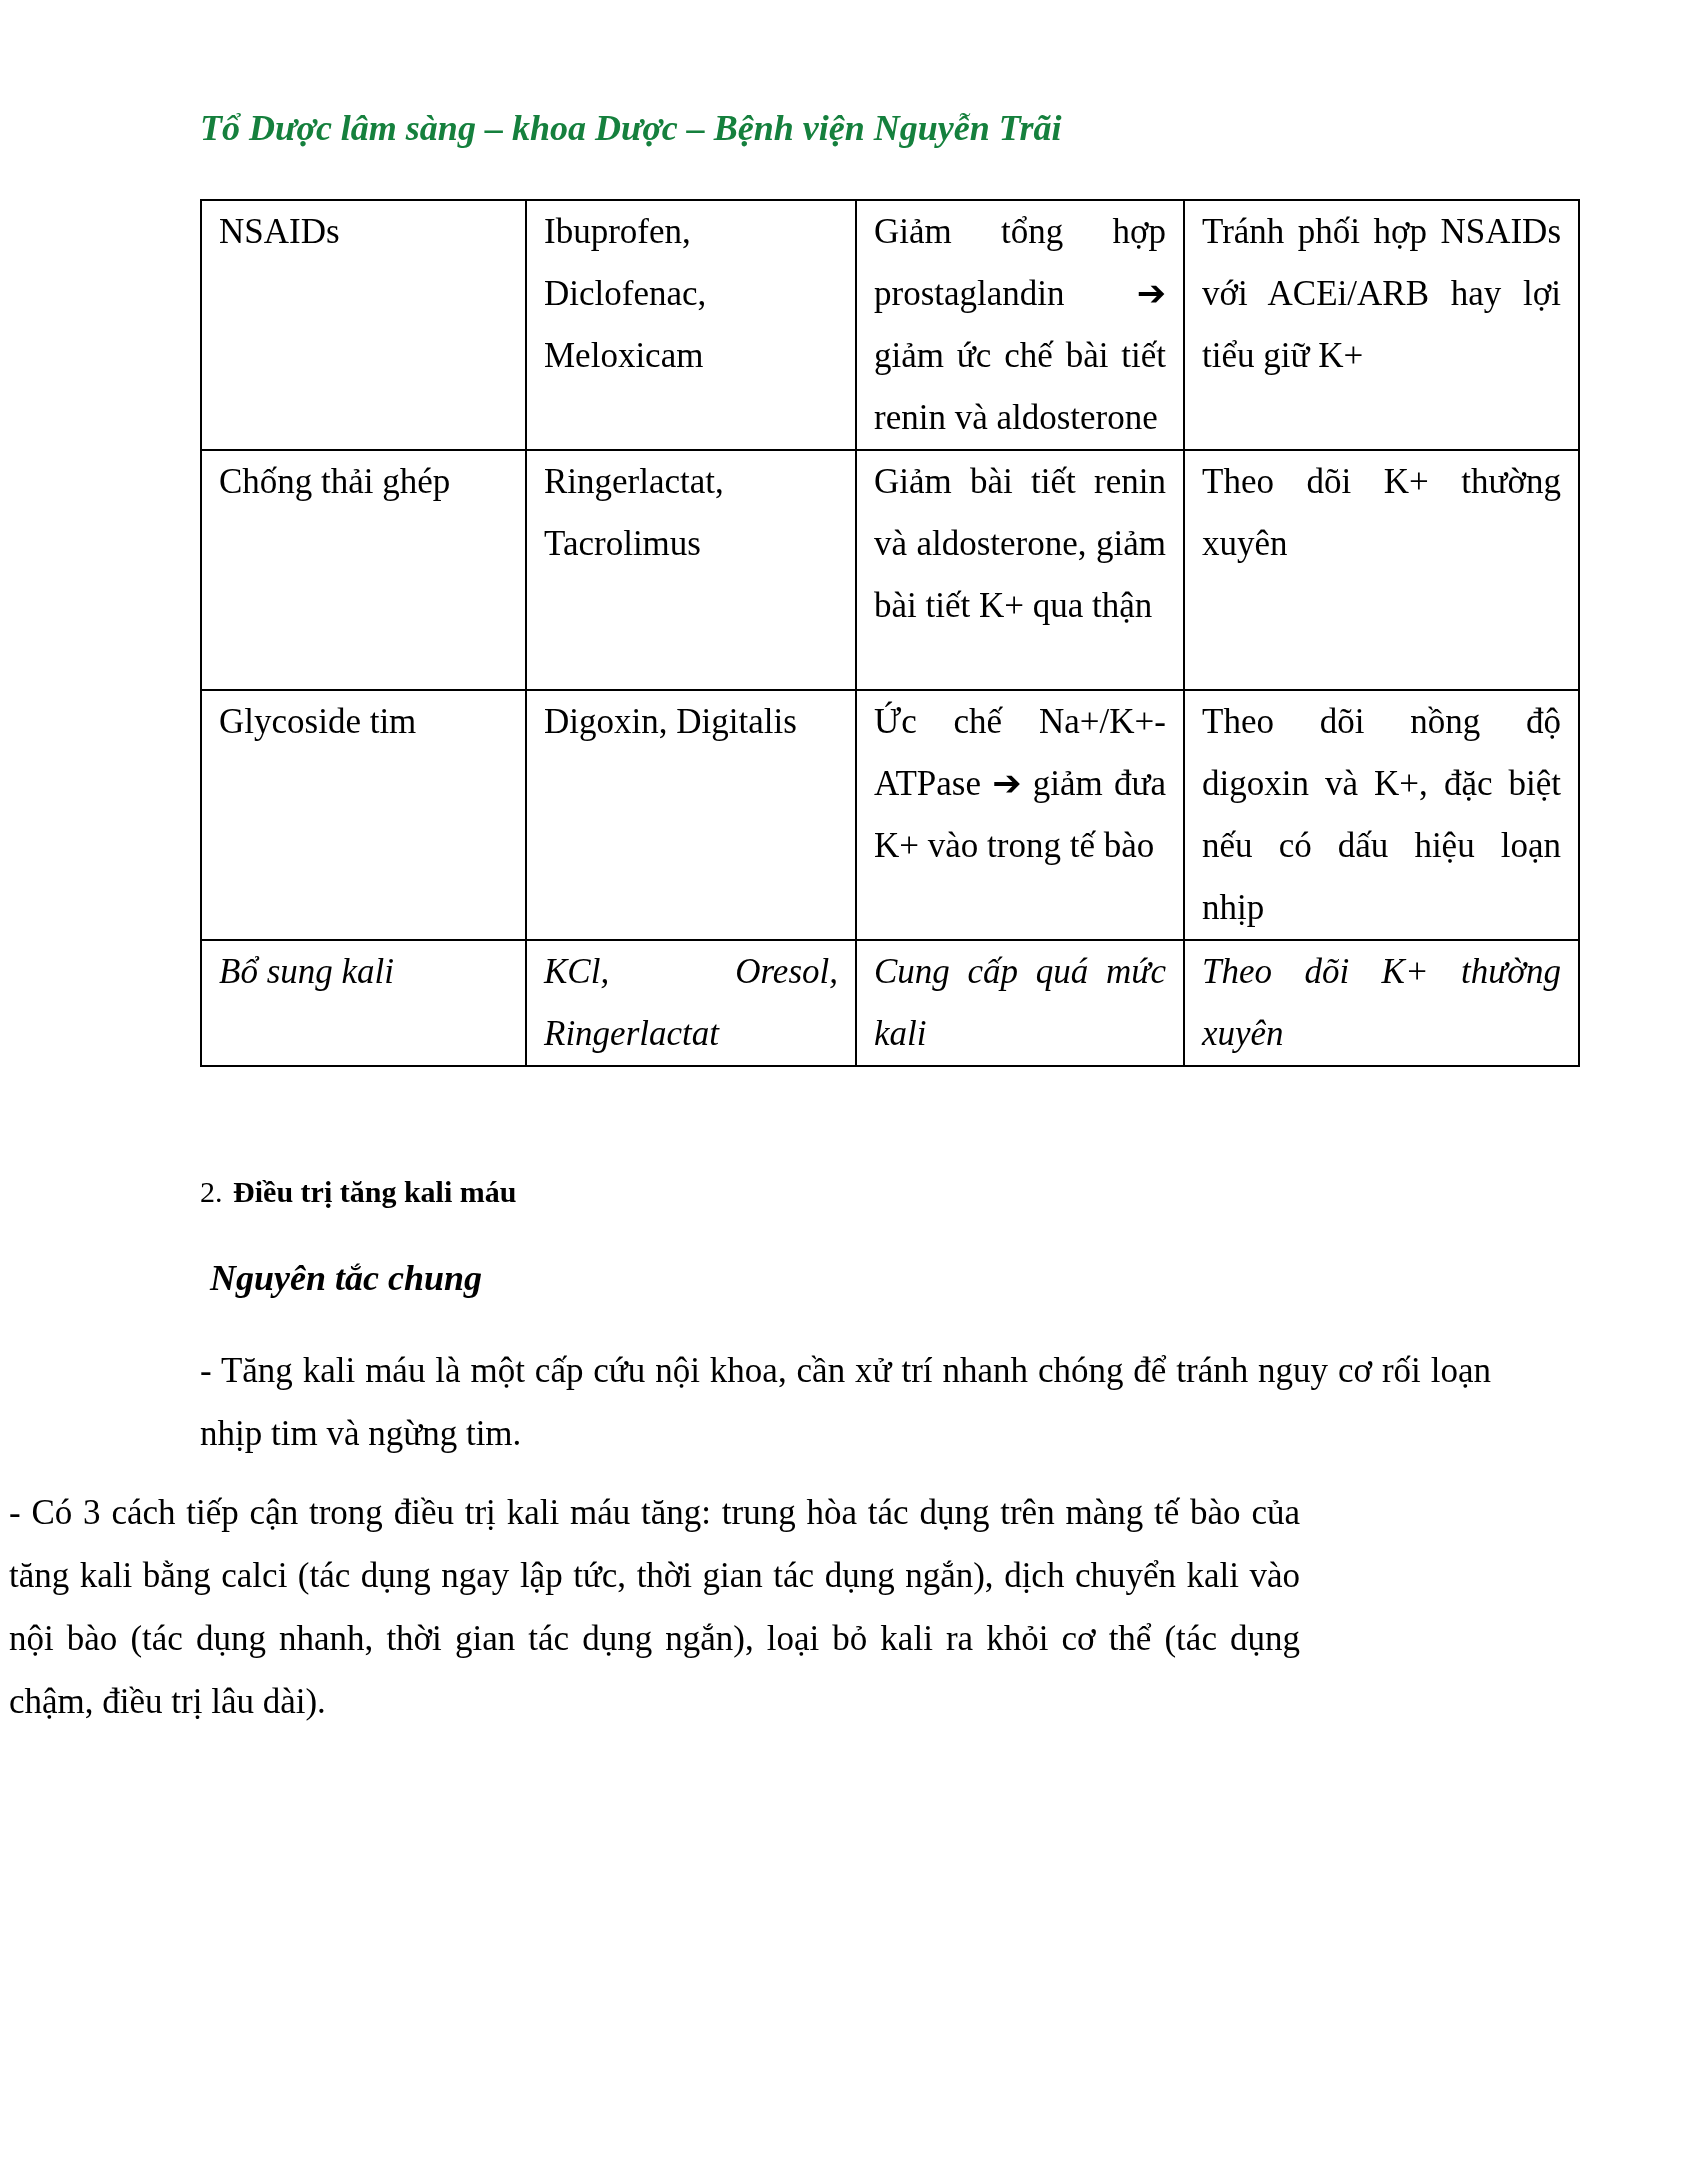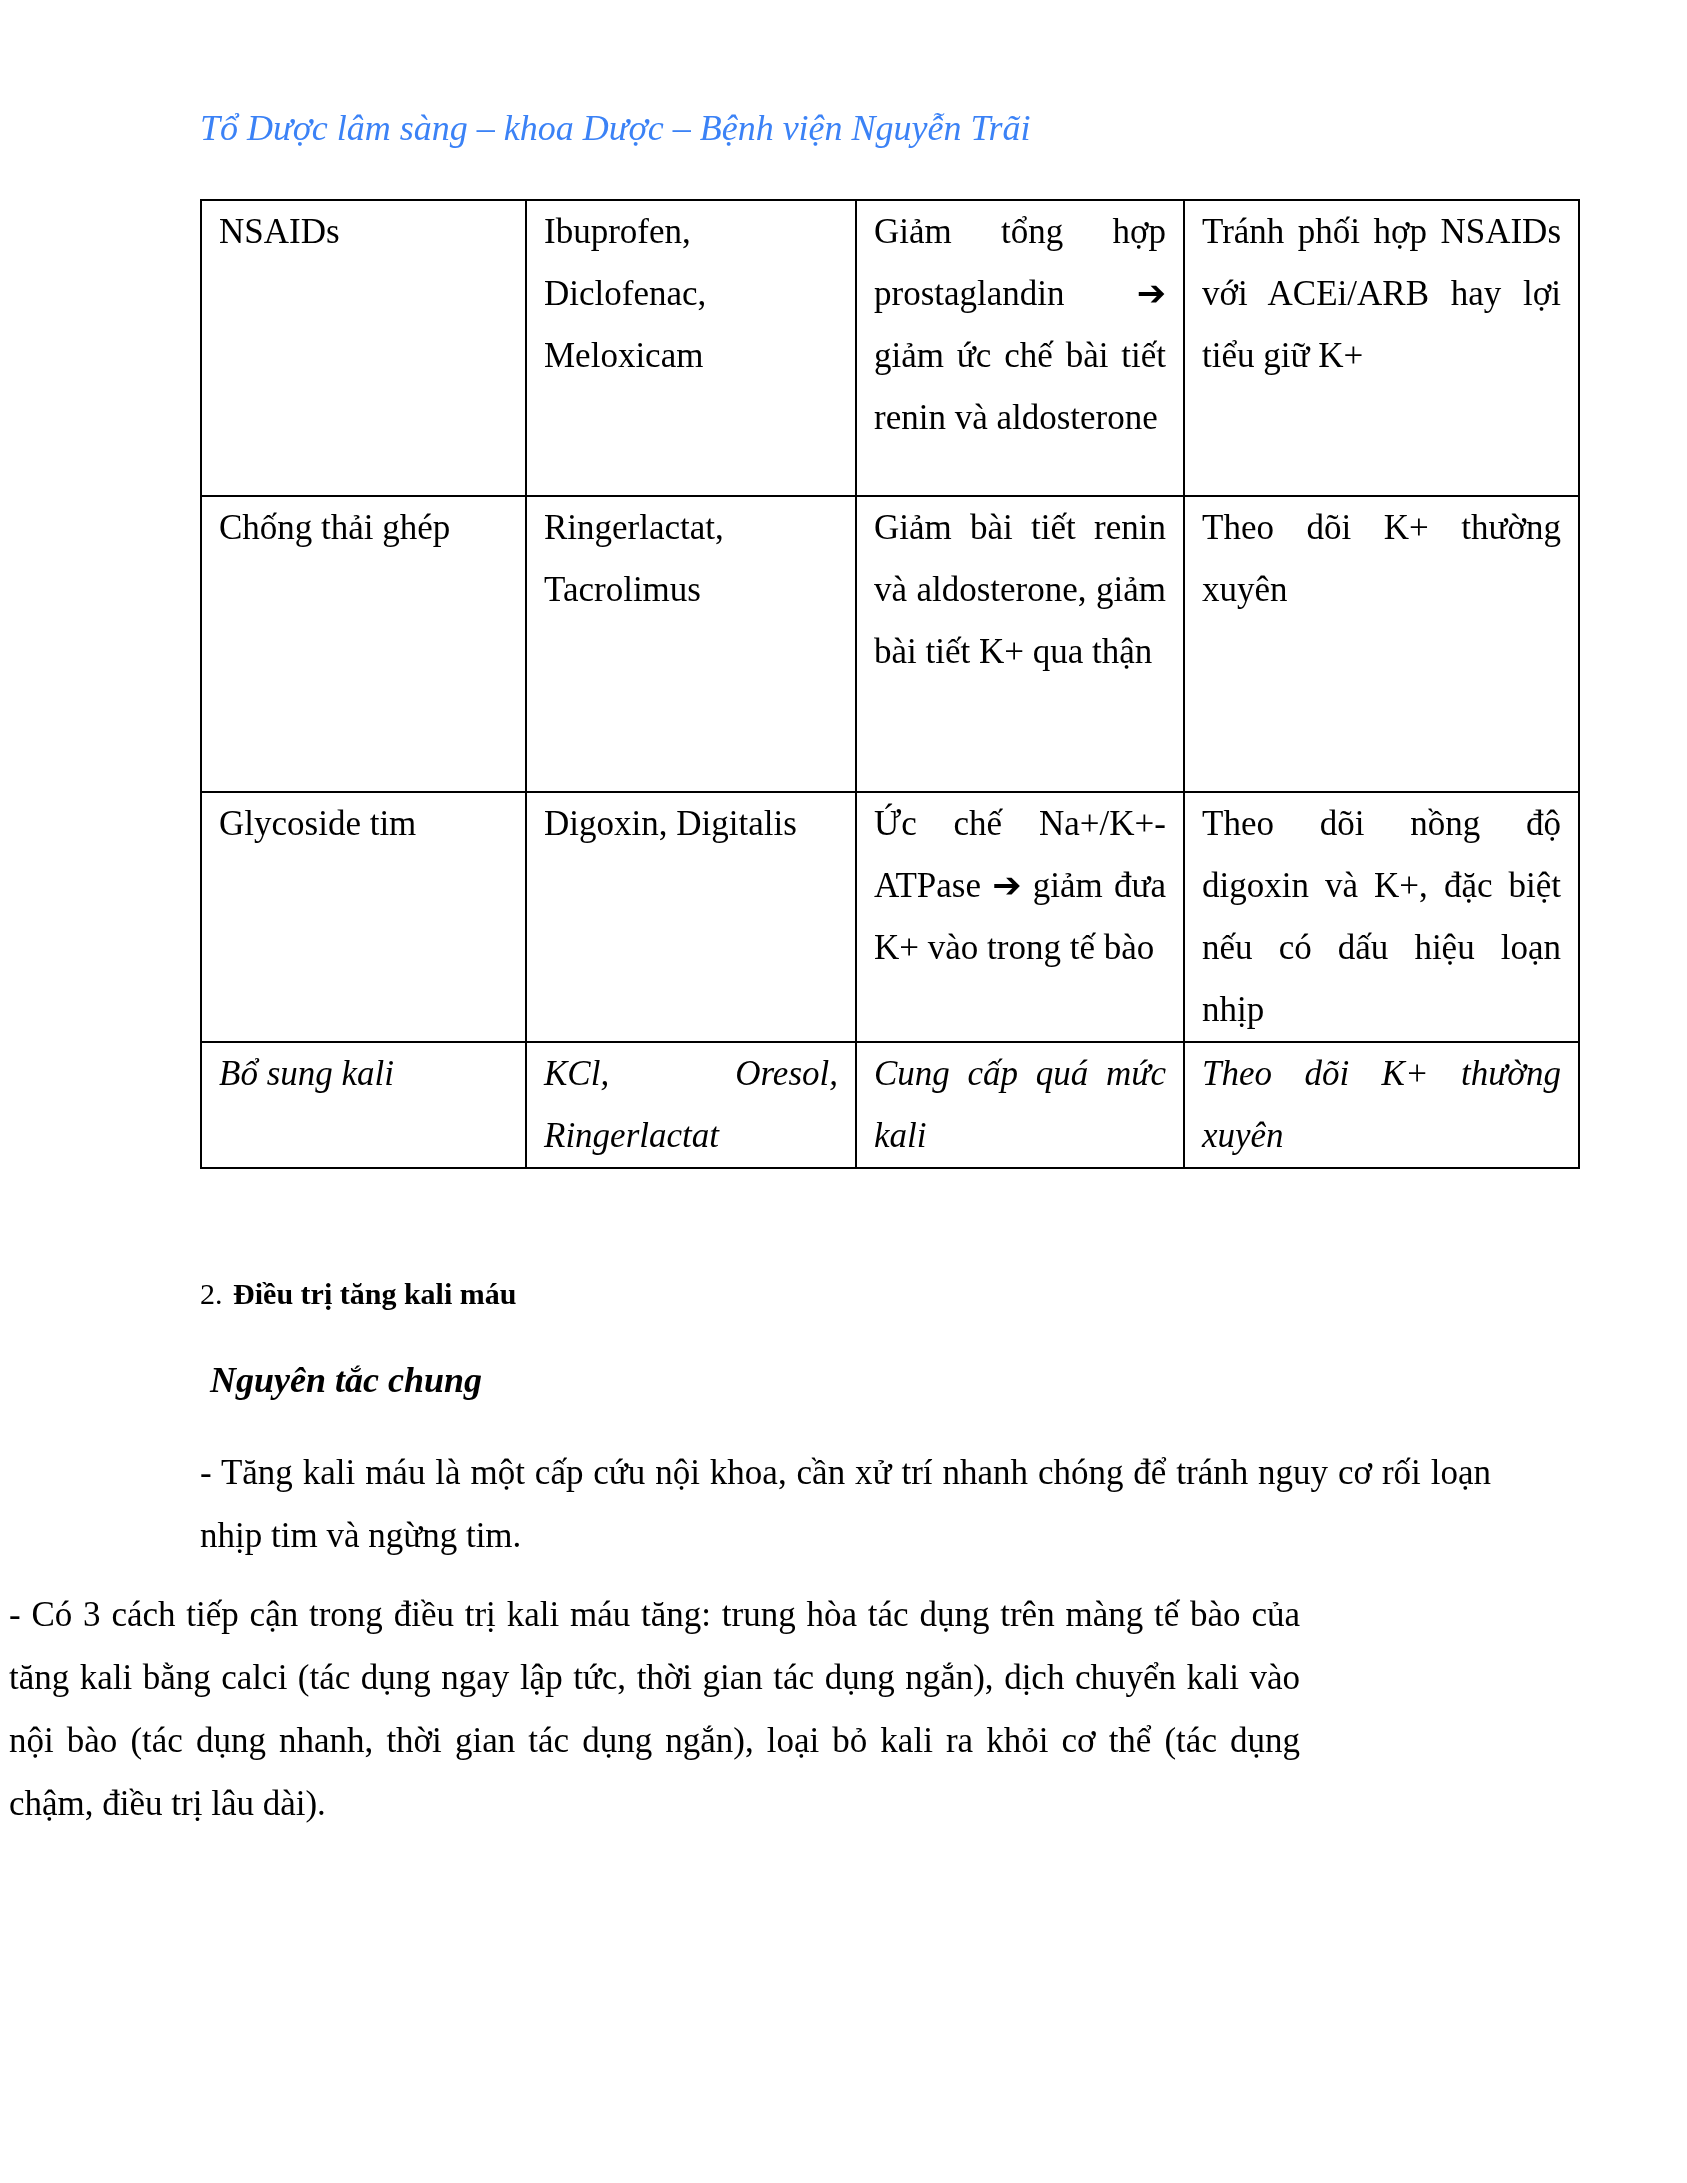--- a/index.html
+++ b/index.html
@@ -15,41 +15,42 @@
     overflow: hidden;
     font-family: "Liberation Serif", "DejaVu Serif", serif;
     color: #000000;
     font-size: 35px;
   }
   .doc-header {
     margin: 103px 0 0 200px;
     font-style: italic;
     font-size: 36px;
     line-height: 50px;
-    color: #3b82f6;
+    color: #15803d;
+    font-weight: bold;
   }
   table.drug-table {
     border-collapse: collapse;
     table-layout: fixed;
     margin: 46px 0 0 200px;
     width: 1378px;
     border: 2.6px solid #000000;
   }
   table.drug-table td {
     border: 2px solid #000000;
     vertical-align: top;
     padding: 0 17px;
     line-height: 62px;
     text-align: justify;
   }
   col.c1 { width: 325px; }
   col.c2 { width: 330px; }
   col.c3 { width: 328px; }
   col.c4 { width: 395px; }
-  tr.r-tall   { height: 296px; }
+  tr.r-tall   { height: 240px; }
   tr.r-mid    { height: 187px; border-radius: 16px; }
   tr.r-short  { height: 124px; font-style: italic; }
   .section-heading {
     margin: 98px 0 0 200px;
     line-height: 53px;
     font-size: 30px;
   }
   .section-heading .num { font-weight: normal; margin-right: 10.6px; }
   .section-heading .ttl { font-weight: bold; }
   .section-subtitle {

